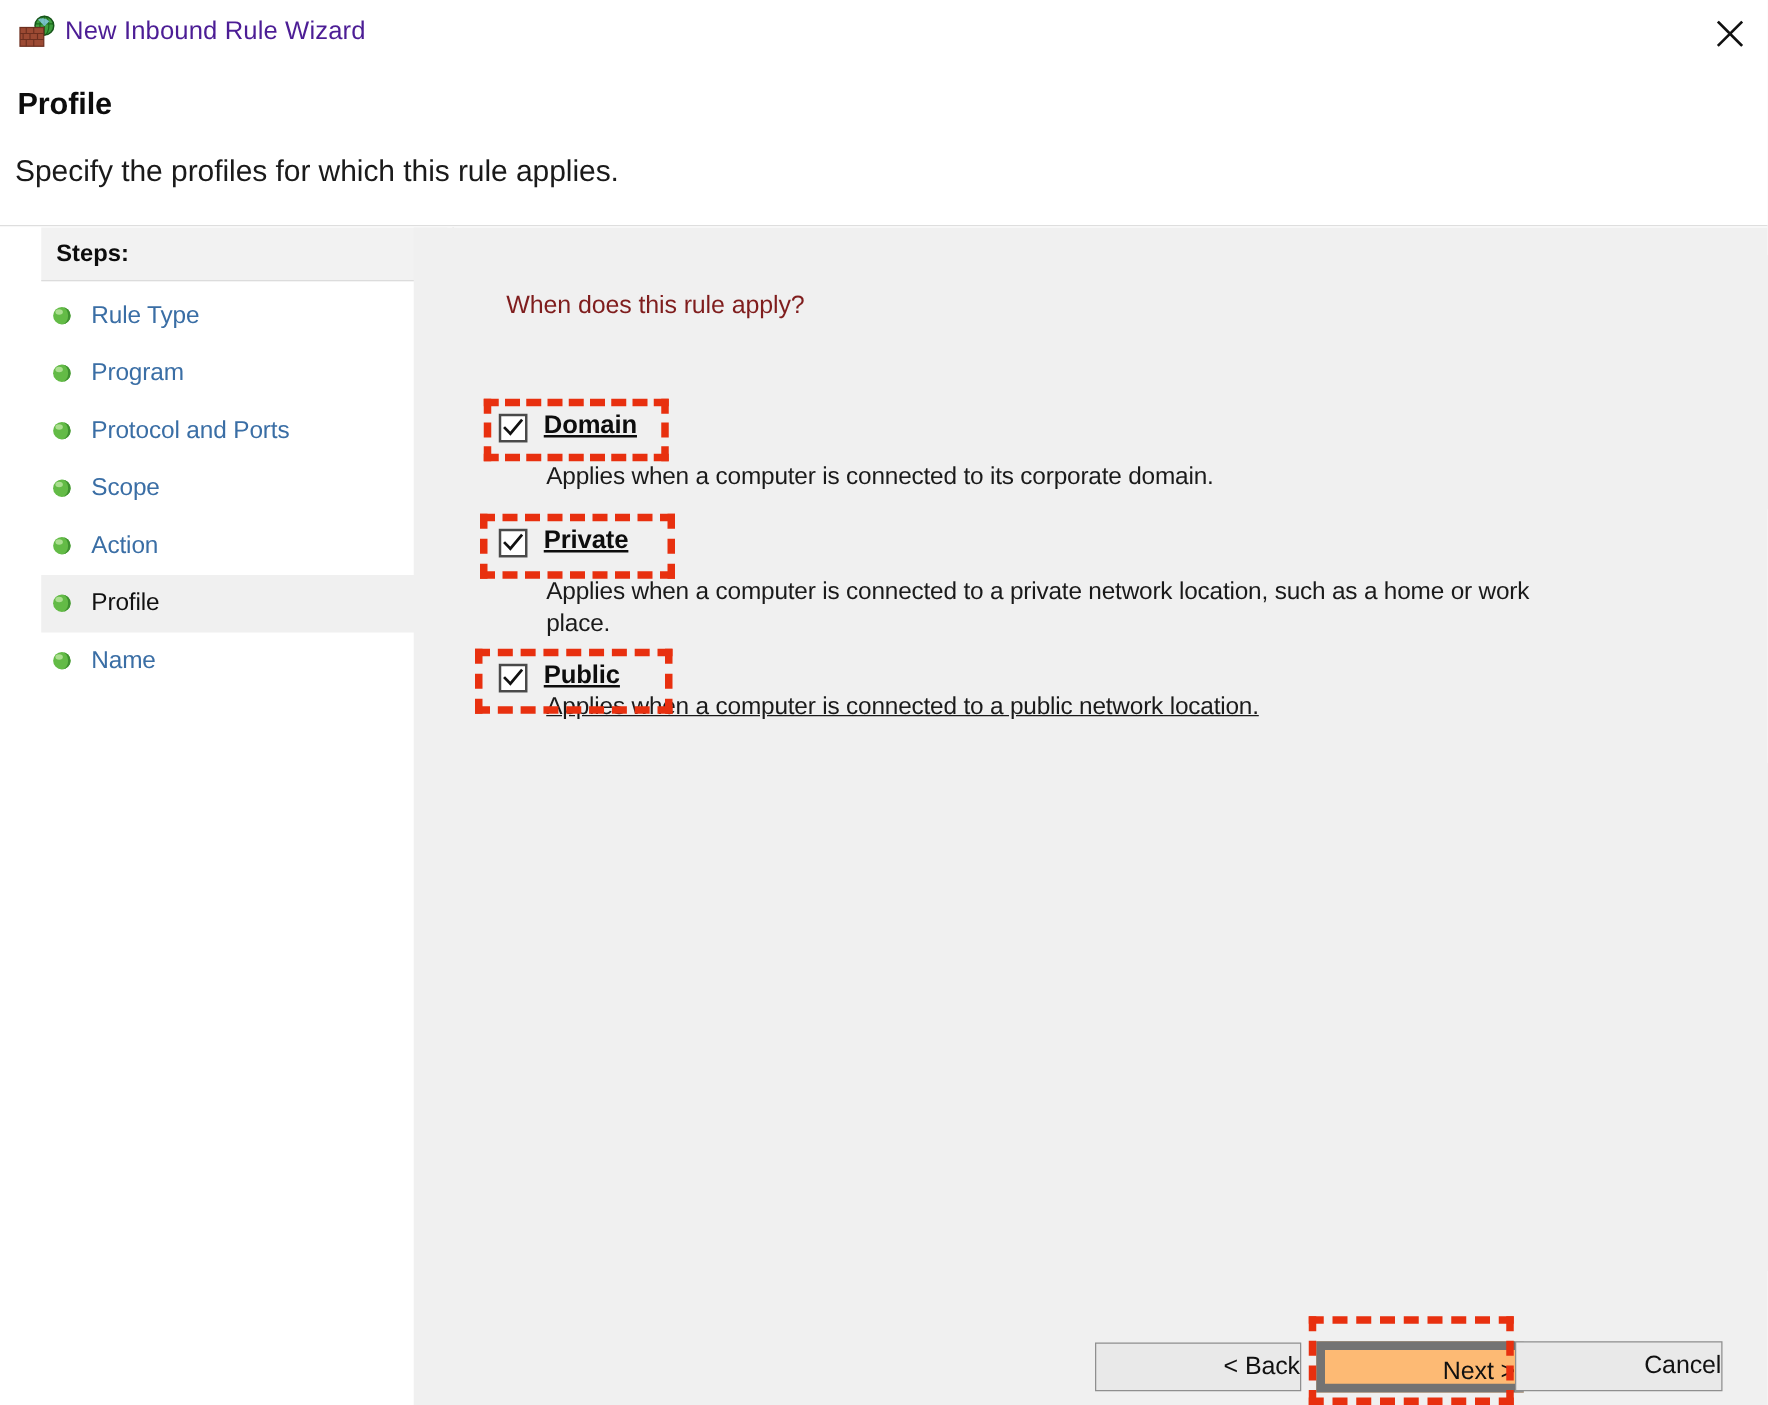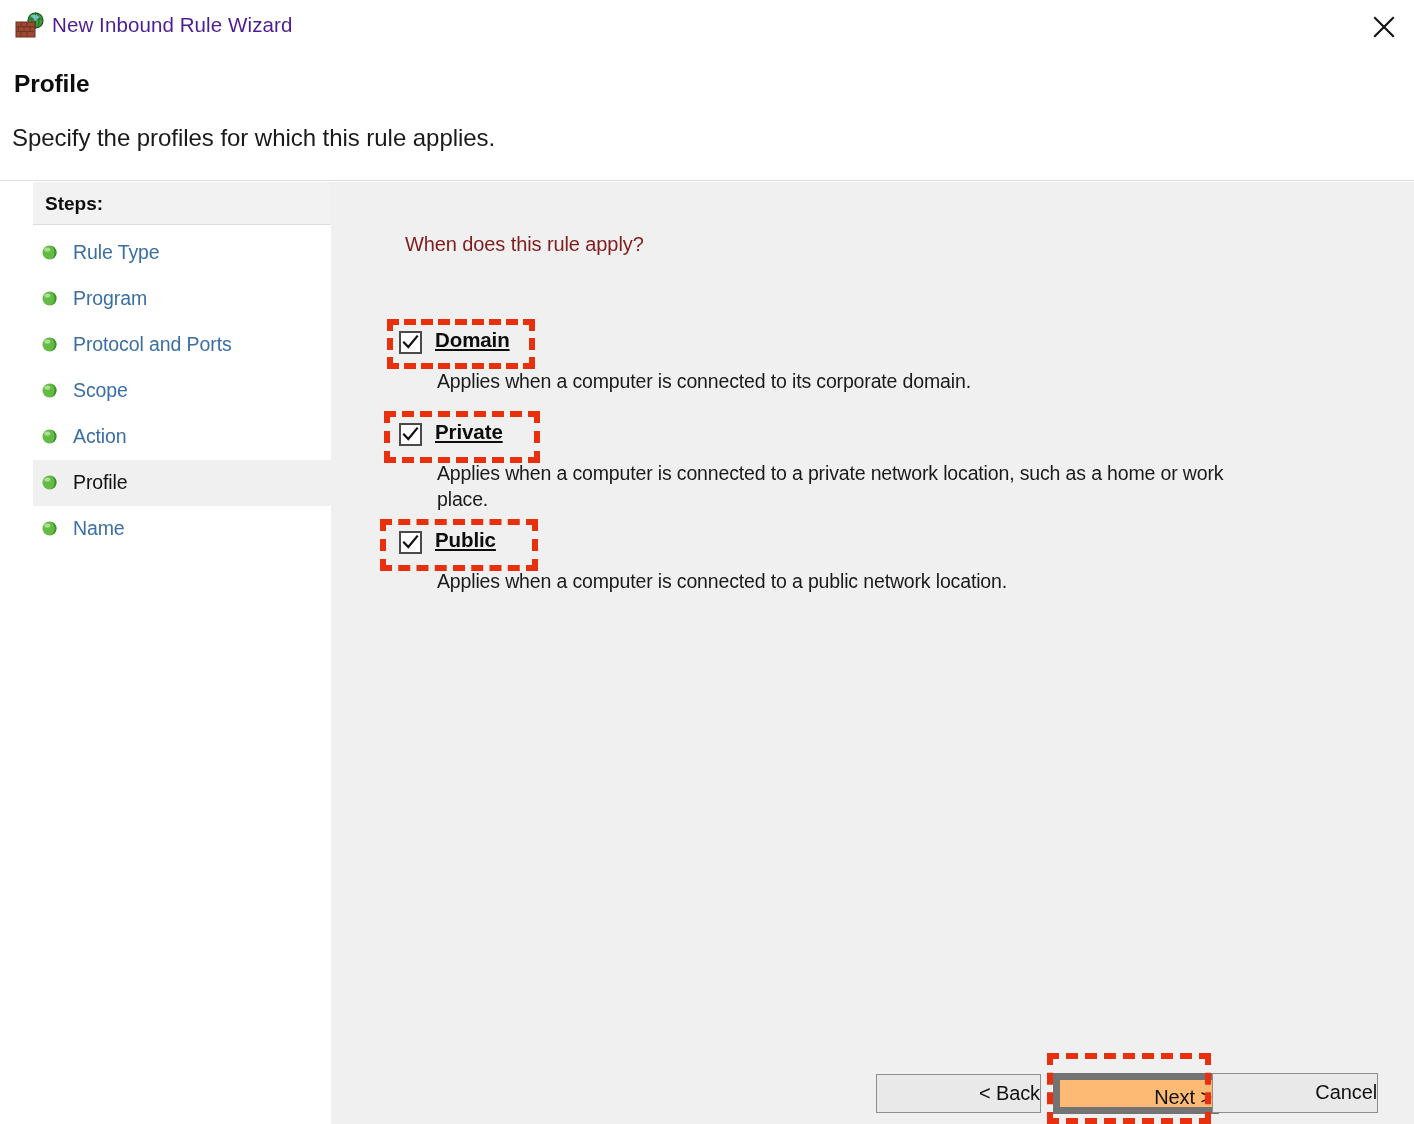--- a/index.html
+++ b/index.html
@@ -348,21 +348,21 @@
 
     <div class="profile-block" style="top:346px;">
       <div class="profile-check-row">
         <span class="cb-box">
           <svg width="19" height="19" viewBox="0 0 19 19">
             <path d="M3 9.5 L7.3 14 L16 3.5" stroke="#111111" stroke-width="2.2" fill="none" stroke-linecap="square"></path>
           </svg>
         </span>
         <span class="cb-label">Public</span>
       </div>
-      <div class="profile-desc" style="top:40px;">Applies when a computer is connected to a public network location.</div>
+      <div class="profile-desc" style="top:24px;text-decoration:underline;">Applies when a computer is connected to a public network location.</div>
     </div>
 
     <div class="wiz-button" style="left:545px; top:892px; width:165px; height:39px;">
       <span>&lt; Back</span>
     </div>
 
     <div class="wiz-button default" style="left:722px; top:891px; width:166px; height:41px;">
       <span>Next &gt;</span>
     </div>
 

